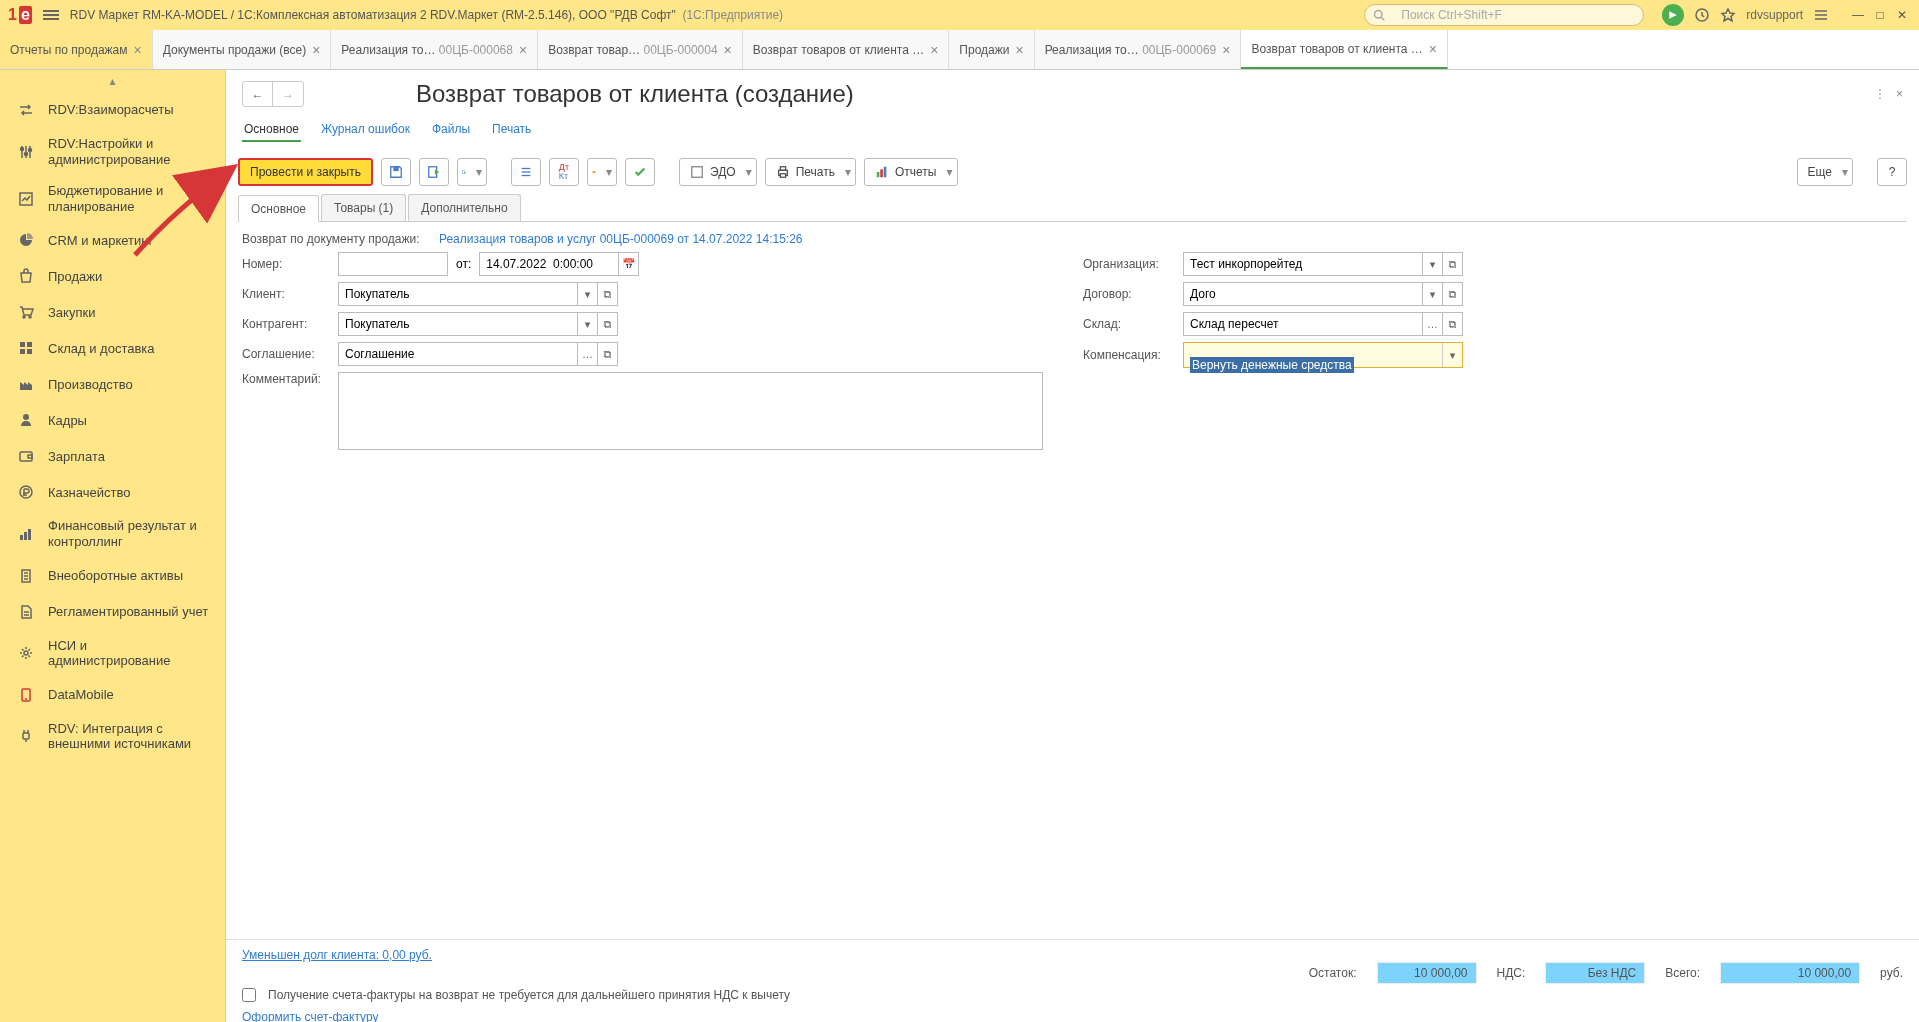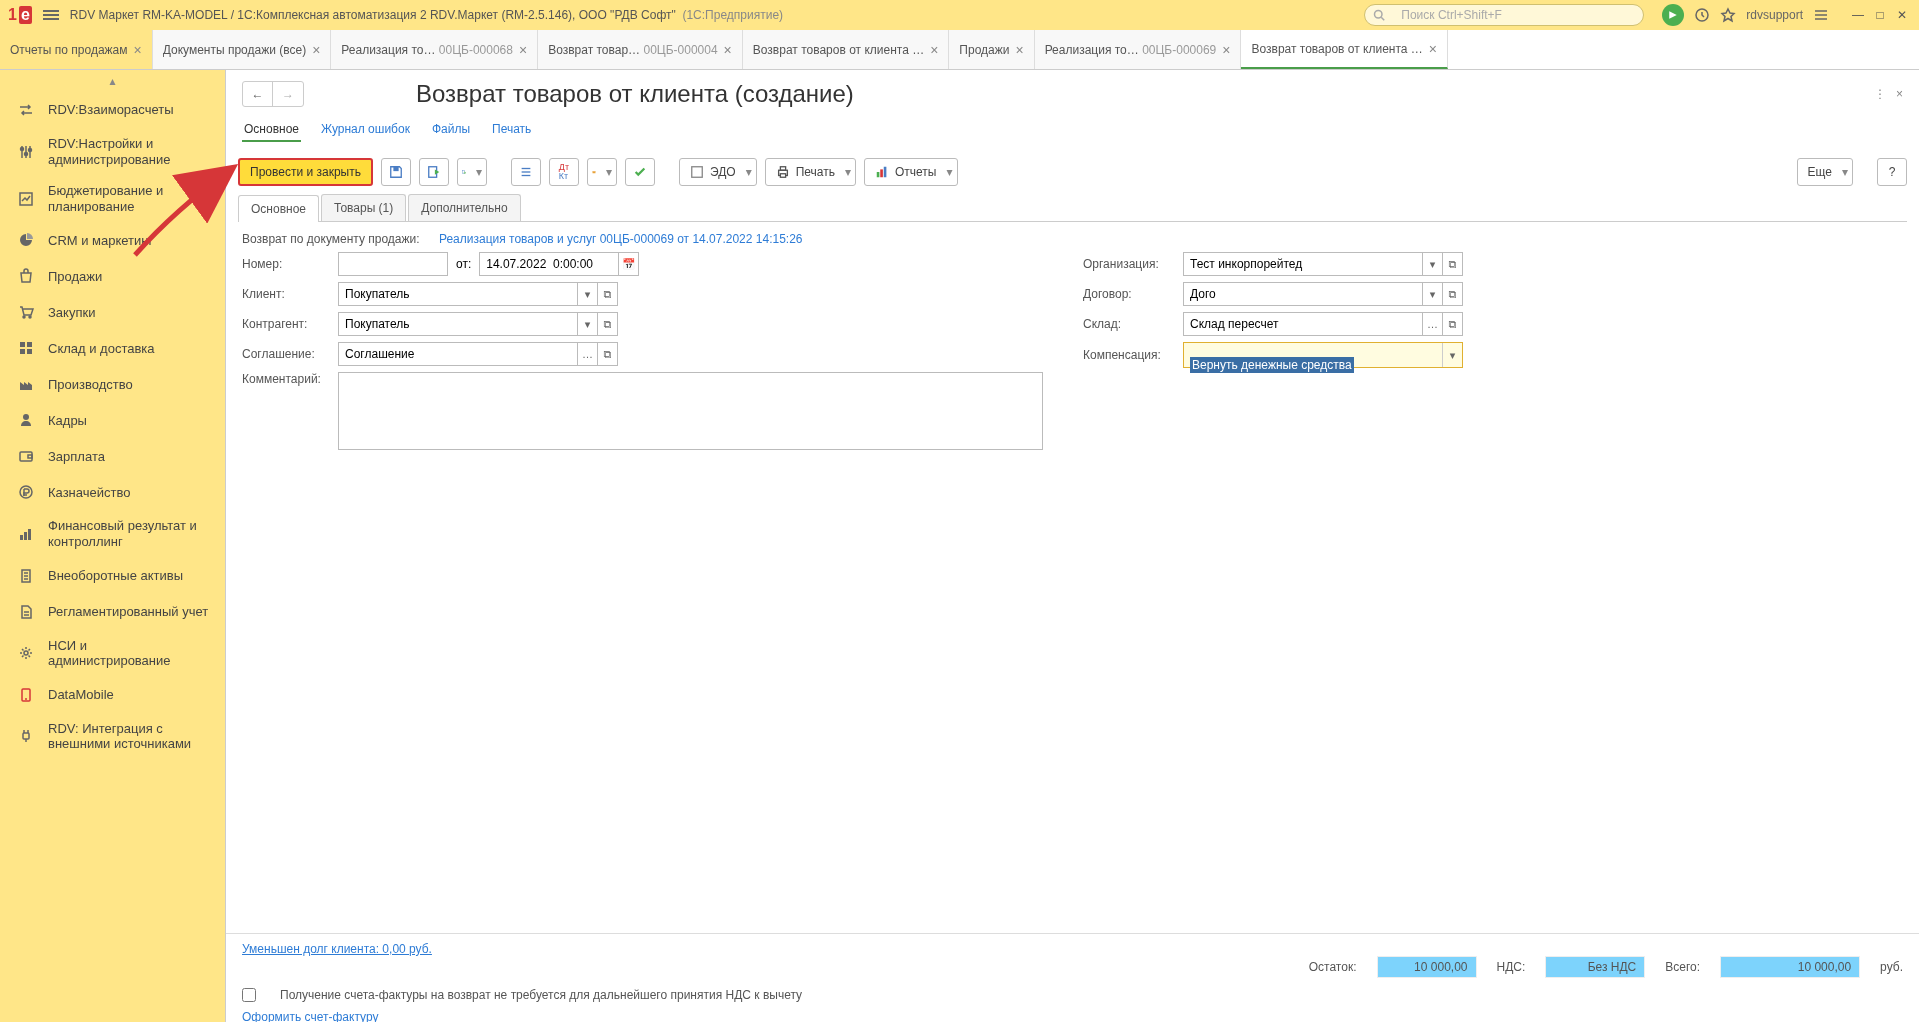--- a/index.html
+++ b/index.html
@@ -84,21 +84,21 @@
 .input-btn { width:20px;height:24px;border:1px solid #bbb;border-left:none;background:#fff;display:flex;align-items:center;justify-content:center;cursor:pointer;color:#666;font-size:11px;}
 .input-highlight { background:#fffce0;}
 .input-selected { background:#3a6ea5;color:#fff;}
 .textarea-field { width:705px;height:78px;border:1px solid #bbb;padding:6px;resize:none;font-size:12px;}
 
 
 .footer { border-top:1px solid #ddd;padding:8px 16px;}
 .footer-link { color:#2e7cd6;text-decoration:underline;cursor:pointer;}
 .footer-totals { display:flex;justify-content:flex-end;gap:20px;align-items:center;color:#555;margin-top:0;}
 .footer-totals .val { display:inline-block;min-width:100px;text-align:right;padding:3px 8px;border:1px solid #eee;background:#7dd3fc;}
-.footer-check { display:flex;align-items:center;gap:24px;margin-top:10px;color:#555;}
+.footer-check { display:flex;align-items:center;gap:12px;margin-top:4px;color:#555;}
 .footer-check input{width:14px;height:14px;}
 
 svg { display:block; }
 </style>
 </head>
 <body>
 
 <div class="title-bar">
   <span class="logo-1c">1<span style="background:#d63638;color:#fff;padding:0 2px;border-radius:2px;">e</span></span>
   <div class="hamburger">

